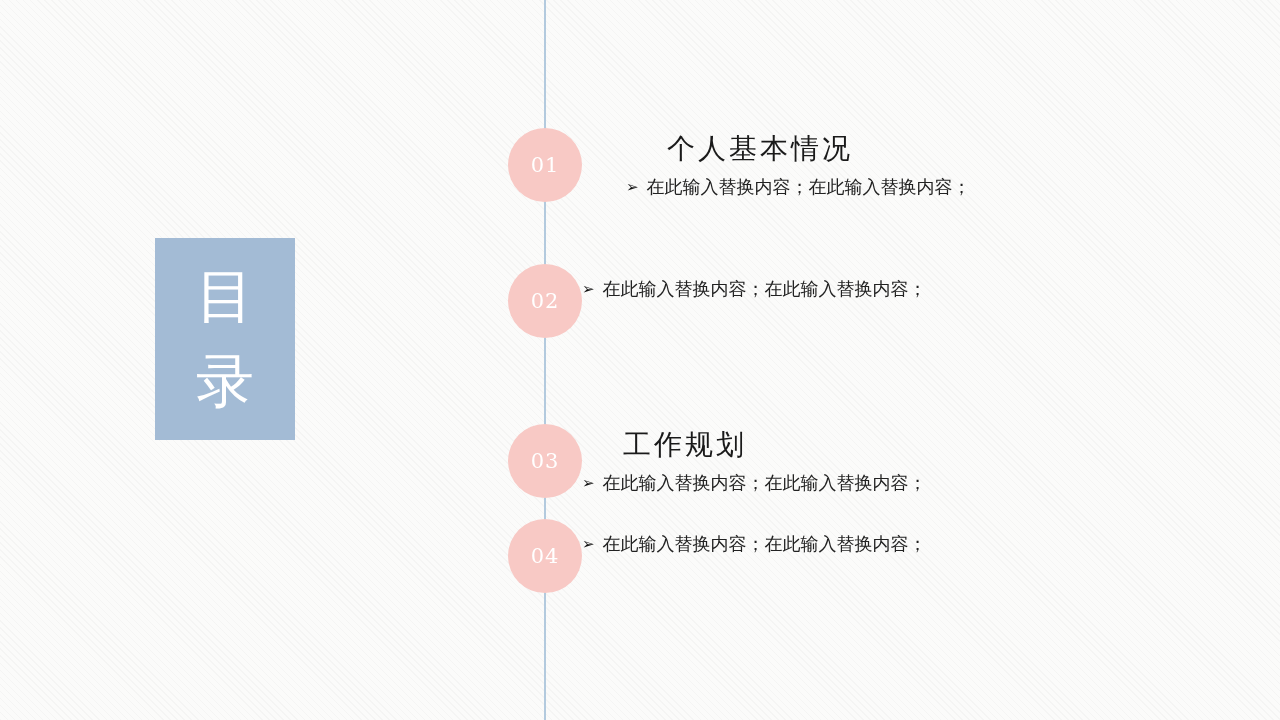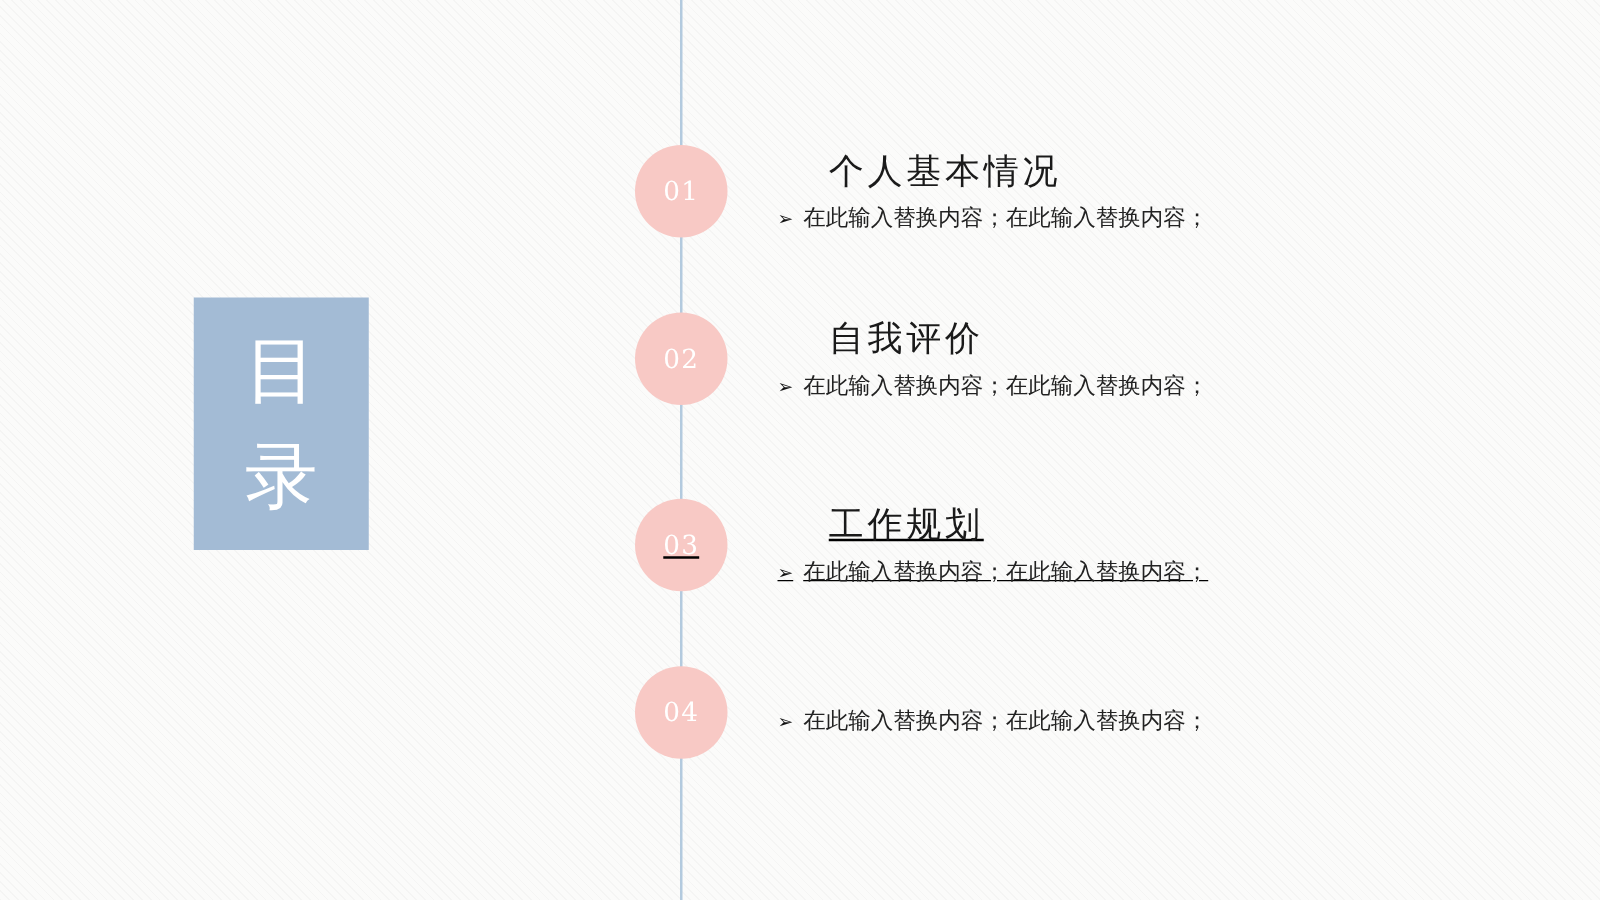--- a/index.html
+++ b/index.html
@@ -60,21 +60,20 @@
     align-items: center;
     justify-content: center;
     flex-shrink: 0;
   }
   .num-circle span {
     color: #ffffff;
     font-size: 21px;
     letter-spacing: 1px;
   }
   .item-content {
-    margin-left: 40px;
     padding-top: 4px;
   }
   .item-title {
     padding-left: 41px;
     font-size: 28px;
     letter-spacing: 3px;
     color: #1a1a1a;
     line-height: 34px;
   }
   .item-bullet {
@@ -83,24 +82,24 @@
     color: #222222;
     line-height: 22px;
     display: flex;
     align-items: center;
   }
   .item-bullet .marker {
     font-size: 15px;
     margin-right: 8px;
     color: #111111;
   }
-  .top-1 { top: 116px; }
-  .top-2 { top: 250px; }
-  .top-3 { top: 399px; text-decoration: underline; }
-  .top-4 { top: 533px; align-items: center; }
+  .top-1 { top: 128px; gap: 44px; }
+  .top-2 { top: 264px; }
+  .top-3 { top: 424px; }
+  .top-4 { top: 519px; }
 </style>
 </head>
 <body>
 
 <div class="slide">
 
   <div class="vline"></div>
 
   <div class="toc-box">
     <span class="toc-char">目</span>
@@ -118,21 +117,20 @@
         <span>在此输入替换内容；在此输入替换内容；</span>
       </div>
     </div>
   </div>
 
   <div class="toc-item top-2">
     <div class="num-circle">
       <span>02</span>
     </div>
     <div class="item-content">
-      <div class="item-title">自我评价</div>
       <div class="item-bullet">
         <span class="marker">➢</span>
         <span>在此输入替换内容；在此输入替换内容；</span>
       </div>
     </div>
   </div>
 
   <div class="toc-item top-3">
     <div class="num-circle">
       <span>03</span>

